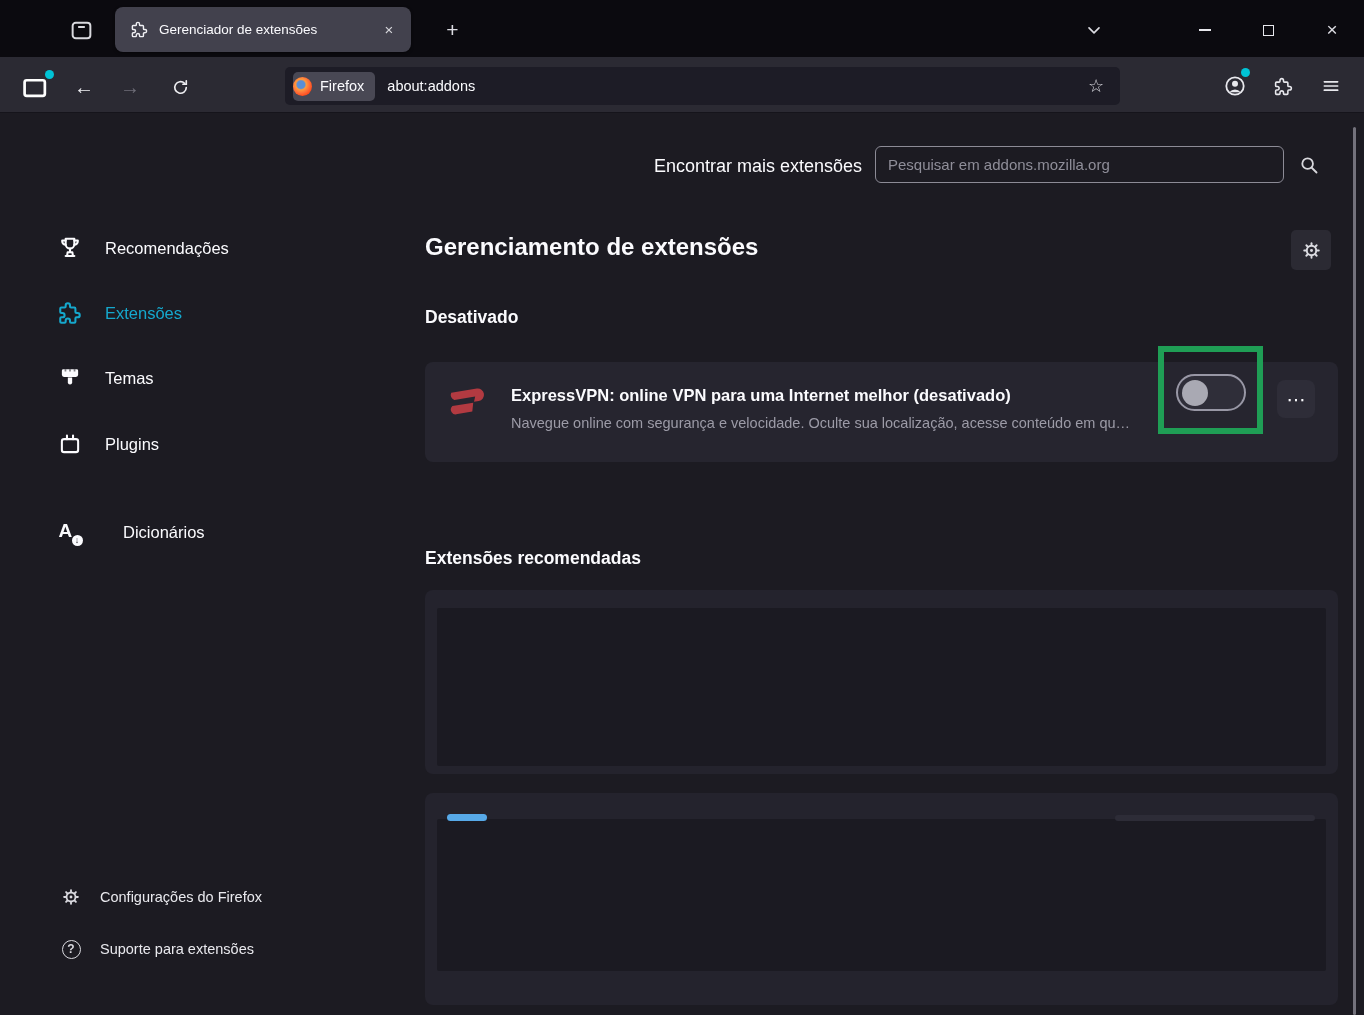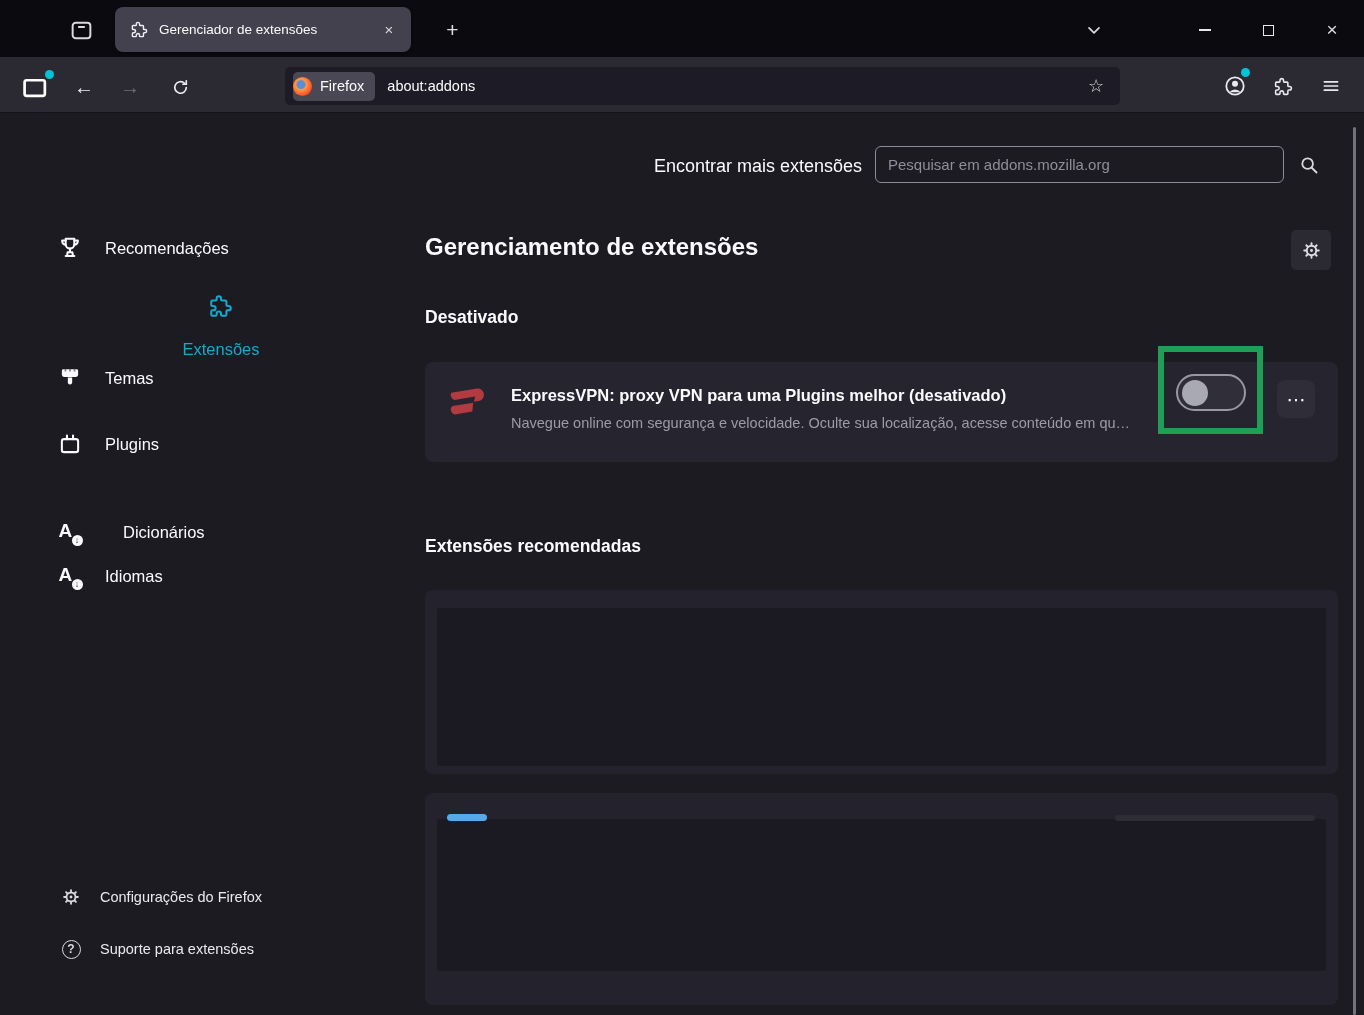--- a/index.html
+++ b/index.html
@@ -89,21 +89,21 @@
             font-size:12px; font-weight:bold; display:flex; align-items:center;
             justify-content:center; }
 
   
   .page-title { position:absolute; left:425px; top:233px; font-size:24px; font-weight:700; }
   .gear-btn { position:absolute; left:1291px; top:230px; width:40px; height:40px;
               background:#2b2a33; border-radius:5px; display:flex; align-items:center;
               justify-content:center; color:#dcdce2; }
   .h2 { position:absolute; left:425px; font-size:17.5px; font-weight:700; color:#fbfbfe; }
   .h2-disabled { top:307px; }
-  .h2-reco { top:536px; }
+  .h2-reco { top:548px; }
 
   .ext-card { position:absolute; left:425px; top:362px; width:913px; height:100px;
               background:#26252f; border-radius:8px; }
   .ext-logo { position:absolute; left:18px; top:15px; width:46px; height:46px; }
   .ext-name { position:absolute; left:86px; top:24px; font-size:16.5px; font-weight:700;
               color:#fbfbfe; white-space:nowrap; z-index:1; }
   .ext-desc { position:absolute; left:86px; top:53px; font-size:14.5px; color:#9c9ba7;
               white-space:nowrap; z-index:1; }
   .toggle { position:absolute; left:751px; top:12px; width:70px; height:37px;
             border:2px solid #9897a5; border-radius:19px; background:#2f2e39; z-index:2; }
@@ -229,21 +229,21 @@
           <path d="M8 5H4.8v.8A3.2 3.2 0 0 0 8 9"></path>
           <path d="M16 5h3.2v.8A3.2 3.2 0 0 1 16 9"></path>
           <path d="M12 12.5V16"></path>
           <path d="M9.8 16h4.4l.5 3.4H9.3Z"></path>
           <path d="M8 19.4h8"></path>
     </svg>
       </span>
     <span class="lbl">Recomendações</span>
   </div>
 
-  <div class="side-item active" style="top:293px;flex-direction:column;">
+  <div class="side-item active" style="top:293px;">
     <span class="icn">
         <svg width="26" height="26" viewBox="0 0 24 24" fill="none" stroke="currentColor" stroke-width="1.9" stroke-linejoin="round">
       <path d="M4 7h3a1 1 0 0 0 1-1v-1a2 2 0 0 1 4 0v1a1 1 0 0 0 1 1h3a1 1 0 0 1 1 1v3a1 1 0 0 0 1 1h1a2 2 0 0 1 0 4h-1a1 1 0 0 0-1 1v3a1 1 0 0 1-1 1h-3a1 1 0 0 1-1-1v-1a2 2 0 0 0-4 0v1a1 1 0 0 1-1 1H4a1 1 0 0 1-1-1v-3a1 1 0 0 1 1-1h1a2 2 0 0 0 0-4H4a1 1 0 0 1-1-1V8a1 1 0 0 1 1-1"></path>
     </svg>
       </span>
     <span class="lbl">Extensões</span>
   </div>
 
   <div class="side-item" style="top:358px;">
     <span class="icn">
@@ -266,26 +266,20 @@
     <span class="lbl">Plugins</span>
   </div>
 
   <div class="side-item" style="top:512px;gap:39px;">
     <span class="icn">
         <span class="az-icon"></span>
       </span>
     <span class="lbl">Dicionários</span>
   </div>
 
-  <div class="side-item" style="top:556px;">
-    <span class="icn">
-        <span class="az-icon"></span>
-      </span>
-    <span class="lbl">Idiomas</span>
-  </div>
 
   <div class="side-foot" style="top:879px;">
     <span class="icn">
         <svg width="20" height="20" viewBox="0 0 24 24">
       <g fill="currentColor">
         <rect x="10.9" y="2.6" width="2.2" height="4" rx="1"></rect>
         <rect x="10.9" y="2.6" width="2.2" height="4" rx="1" transform="rotate(45 12 12)"></rect>
         <rect x="10.9" y="2.6" width="2.2" height="4" rx="1" transform="rotate(90 12 12)"></rect>
         <rect x="10.9" y="2.6" width="2.2" height="4" rx="1" transform="rotate(135 12 12)"></rect>
         <rect x="10.9" y="2.6" width="2.2" height="4" rx="1" transform="rotate(180 12 12)"></rect>
@@ -330,21 +324,21 @@
 
   <div class="ext-card">
     <div class="ext-logo">
       <svg width="46" height="46" viewBox="0 0 48 48">
         <g fill="var(--expressvpn-red,#b23a41)" transform="rotate(-9 24 24)">
           <path d="M10 13h27a6.5 6.5 0 0 1 0 13h-5l2-5H12a5.5 5.5 0 0 1-2-8z" transform="translate(0,1)"></path>
           <path d="M9 28h22l-2.4 9H13a5 5 0 0 1-4-9z"></path>
         </g>
       </svg>
     </div>
-    <div class="ext-name">ExpressVPN: proxy VPN para uma Plugins melhor (desativado)</div>
+    <div class="ext-name">ExpressVPN: online VPN para uma Internet melhor (desativado)</div>
     <div class="ext-desc">Navegue online com segurança e velocidade. Oculte sua localização, acesse conteúdo em qu…</div>
 
     <div class="green-box"></div>
     <div class="toggle" role="switch" aria-checked="false">
       <span class="knob"></span>
     </div>
     <div class="more-btn">⋯</div>
   </div>
 
   <div class="h2 h2-reco">Extensões recomendadas</div>

